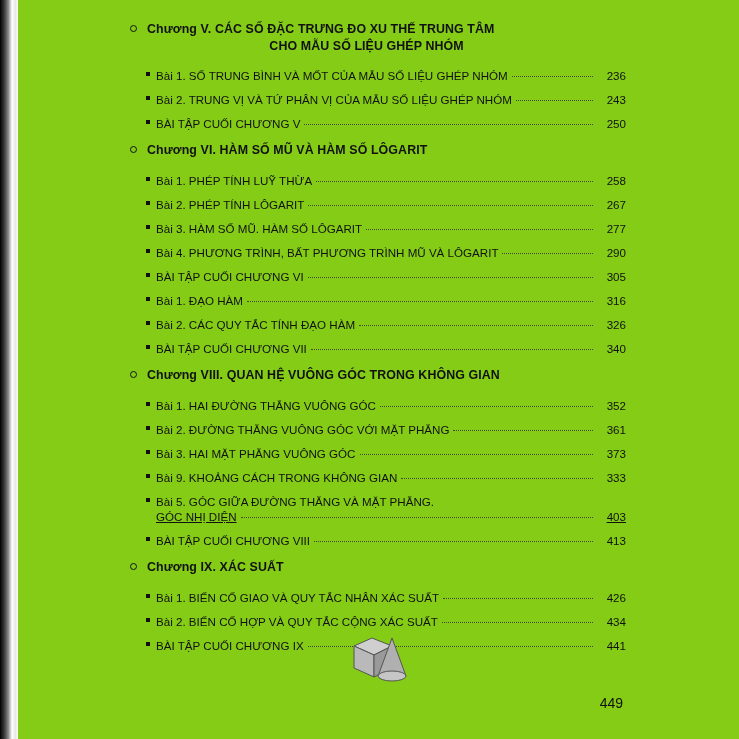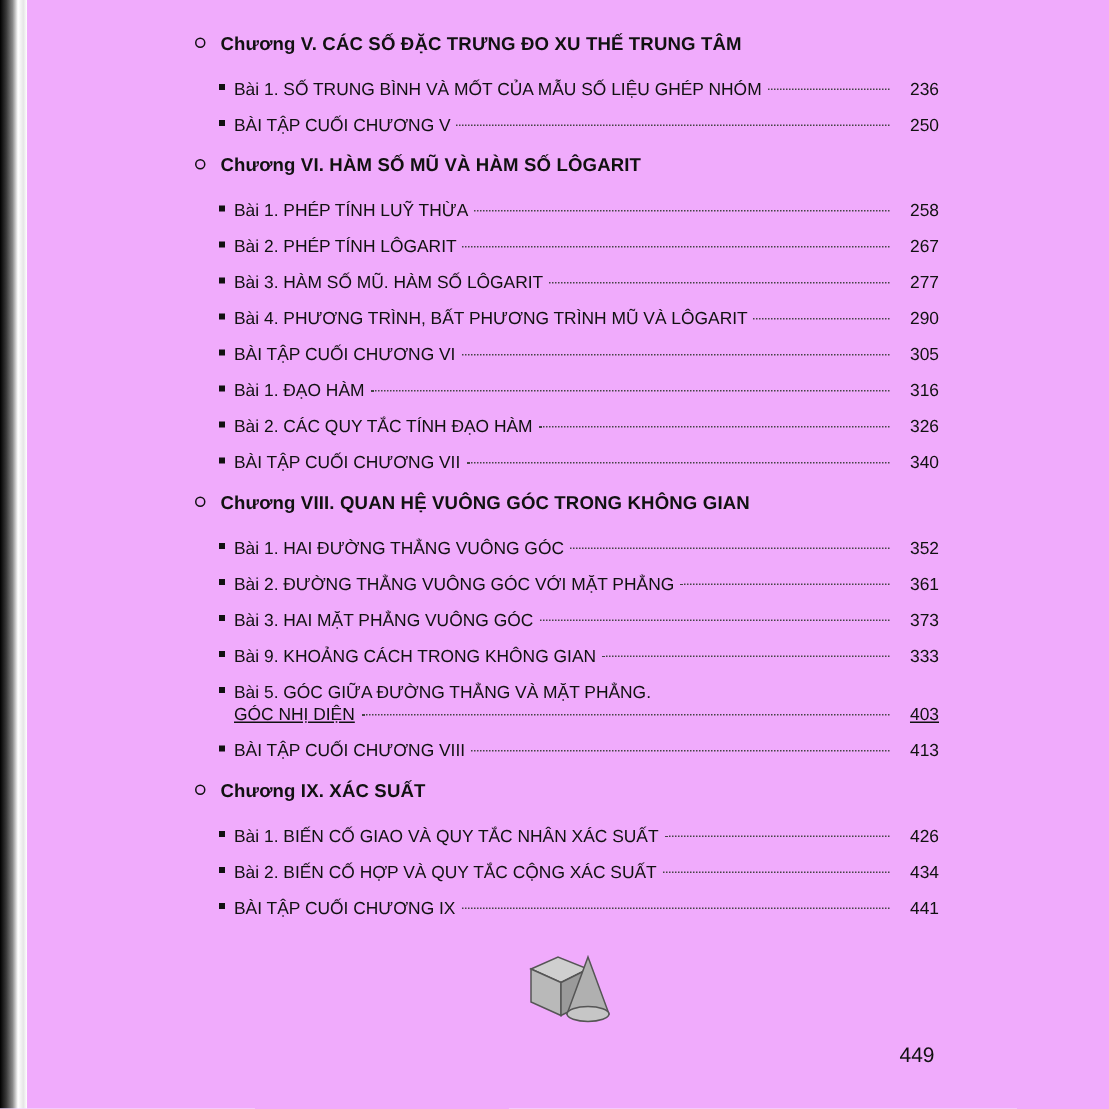--- a/index.html
+++ b/index.html
@@ -31,21 +31,21 @@
     width: 6px;
     height: 739px;
     background: linear-gradient(to right, #ffffff 0%, #e6e6e6 60%, #ffffff 100%);
   }
   .sheet {
     position: absolute;
     left: 18px;
     top: 0;
     width: 721px;
     height: 739px;
-    background: #f0abfc;
+    background: #84cc16;
   }
   .toc {
     position: absolute;
     left: 112px;
     top: 10px;
     width: 496px;
   }
   
   .chapter {
     margin-top: 11px;
@@ -146,27 +146,34 @@
 <div class="page-edge2"></div>
 
 <div class="sheet">
 
   <div class="toc">
 
     <div class="chapter">
       <span class="chapter-bullet"></span>
       <div class="chapter-title">
         <span>Chương V. CÁC SỐ ĐẶC TRƯNG ĐO XU THẾ TRUNG TÂM</span>
+        <span class="line2">CHO MẪU SỐ LIỆU GHÉP NHÓM</span>
       </div>
     </div>
     <div class="item">
       <span class="sq"></span>
       <span class="item-label">Bài 1. SỐ TRUNG BÌNH VÀ MỐT CỦA MẪU SỐ LIỆU GHÉP NHÓM</span>
       <span class="dots"></span>
       <span class="page-num">236</span>
+    </div>
+    <div class="item">
+      <span class="sq"></span>
+      <span class="item-label">Bài 2. TRUNG VỊ VÀ TỨ PHÂN VỊ CỦA MẪU SỐ LIỆU GHÉP NHÓM</span>
+      <span class="dots"></span>
+      <span class="page-num">243</span>
     </div>
     <div class="item">
       <span class="sq"></span>
       <span class="item-label">BÀI TẬP CUỐI CHƯƠNG V</span>
       <span class="dots"></span>
       <span class="page-num">250</span>
     </div>
 
     <div class="chapter">
       <span class="chapter-bullet"></span>

